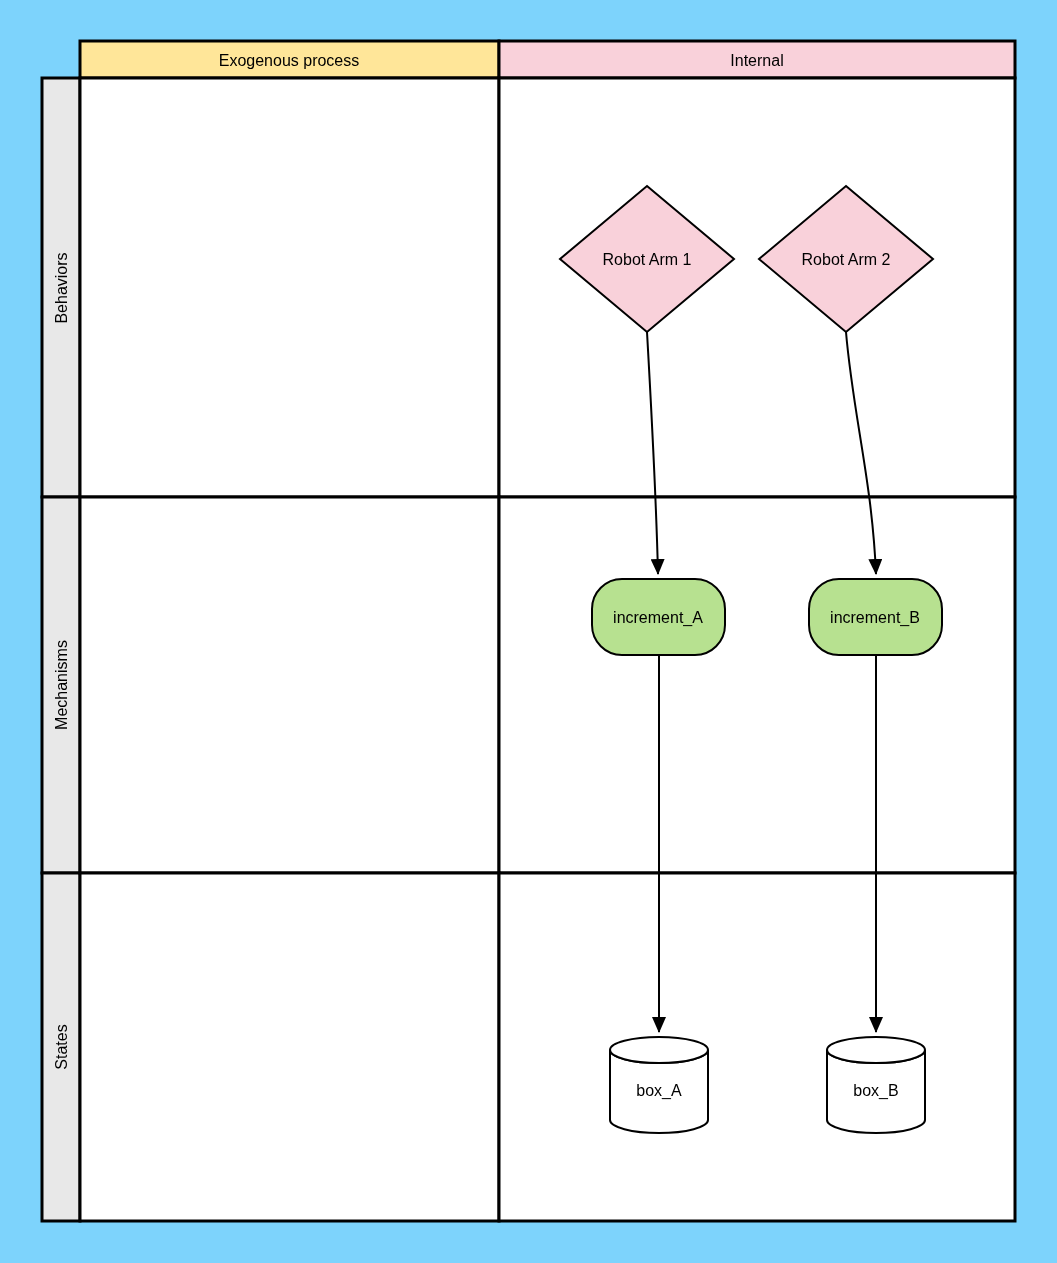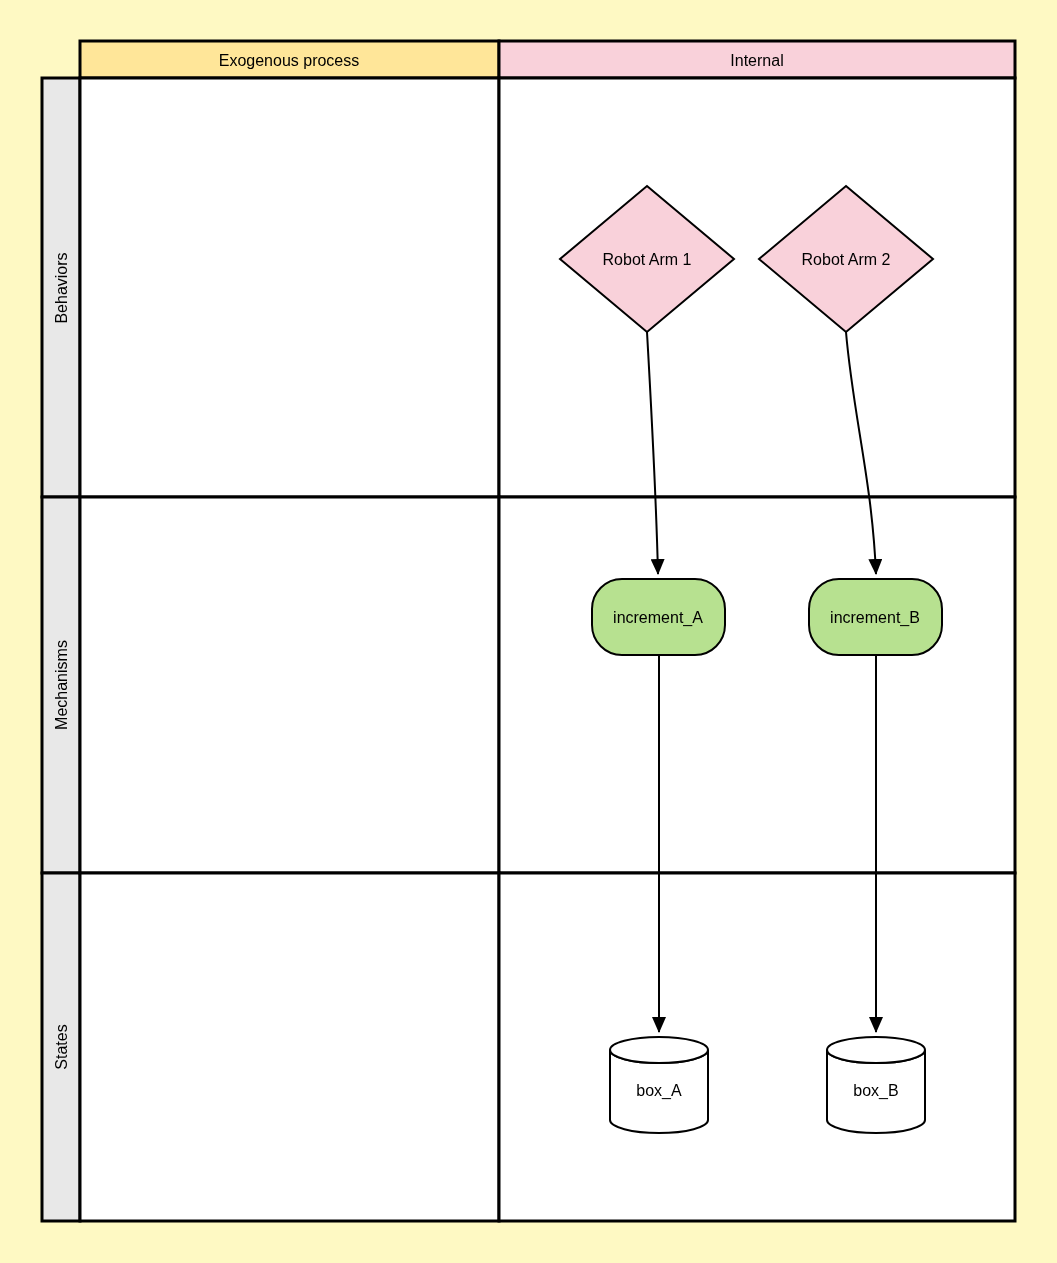--- a/index.html
+++ b/index.html
@@ -4,21 +4,21 @@
 <style>
   html, body {
     margin: 0;
     padding: 0;
     background: #ffffff;
   }
   #canvas {
     position: relative;
     width: 1057px;
     height: 1263px;
-    background: #fef9c3;
+    background: #7dd3fc;
     font-family: "Liberation Sans", sans-serif;
   }
   svg text {
     font-family: "Liberation Sans", sans-serif;
     font-size: 16px;
     fill: #000000;
     user-select: none;
   }
   .cell {
     stroke: #000000;

